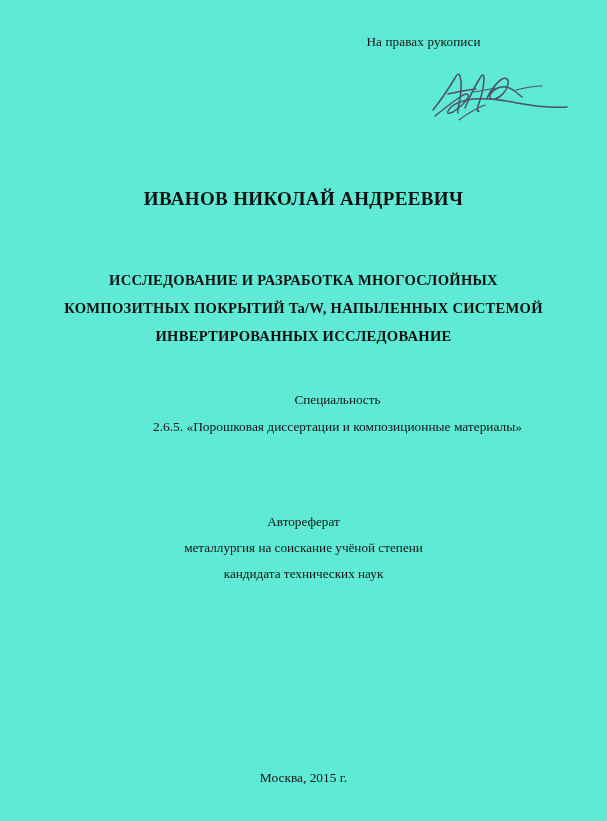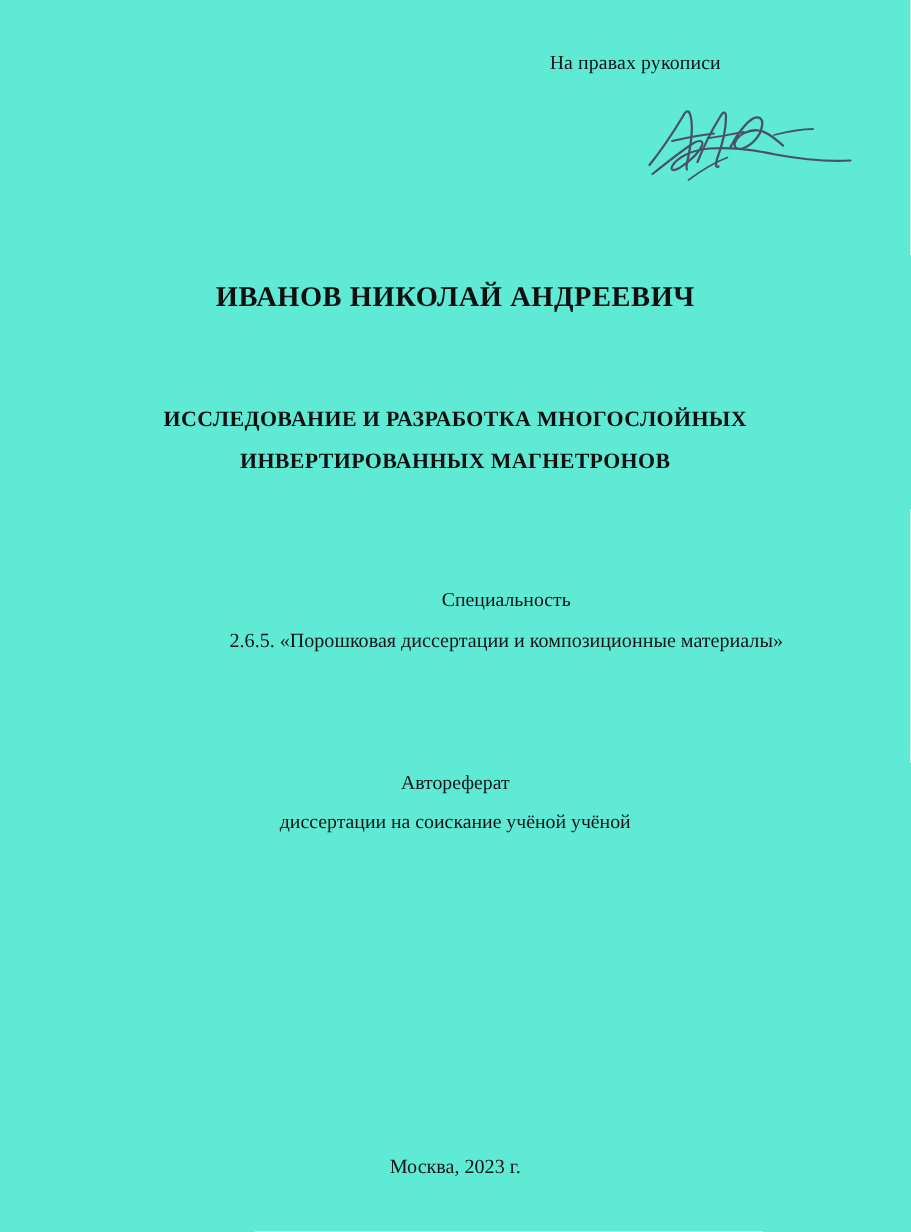--- a/index.html
+++ b/index.html
@@ -150,28 +150,30 @@
                  C30,41 40,36 52,35 C66,34 82,36 96,39 C112,42 128,44 146,43" stroke-width="1.4"></path>
         <path d="M38,56 C46,50 56,44 64,41" stroke-width="1.1"></path>
       </g>
     </svg>
   </div>
 
   <div class="author-name">ИВАНОВ НИКОЛАЙ АНДРЕЕВИЧ</div>
 
   <div class="title-block">
     <div class="title-line">ИССЛЕДОВАНИЕ И РАЗРАБОТКА МНОГОСЛОЙНЫХ</div>
-    <div class="title-line">ИНВЕРТИРОВАННЫХ МАГНЕТРОНОВ</div>
+    <div class="title-line">КОМПОЗИТНЫХ ПОКРЫТИЙ Ta/W, НАПЫЛЕННЫХ СИСТЕМОЙ</div>
+    <div class="title-line">ИНВЕРТИРОВАННЫХ ИССЛЕДОВАНИЕ</div>
   </div>
 
   <div class="specialty-block">
     <div class="specialty-label">Специальность</div>
     <div class="specialty-code">2.6.5. «Порошковая диссертации и композиционные материалы»</div>
   </div>
 
   <div class="degree-block">
     <div class="degree-line">Автореферат</div>
-    <div class="degree-line">диссертации на соискание учёной учёной</div>
+    <div class="degree-line">металлургия на соискание учёной степени</div>
+    <div class="degree-line">кандидата технических наук</div>
   </div>
 
-  <div class="footer-place">Москва, 2023 г.</div>
+  <div class="footer-place">Москва, 2015 г.</div>
 
 </div>
 
 </body></html>

